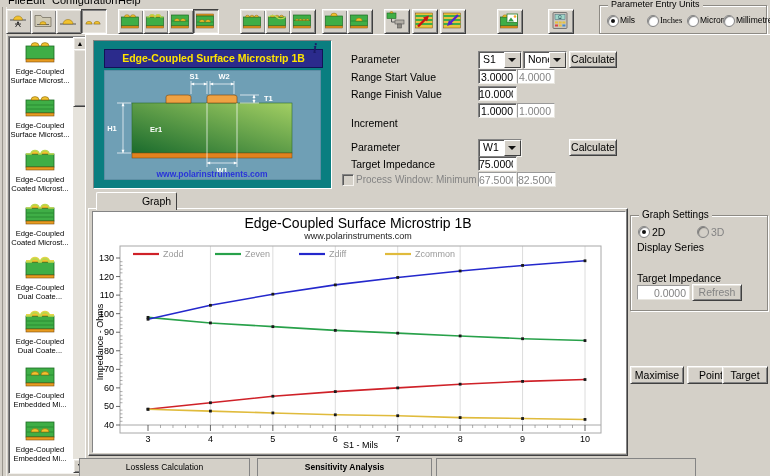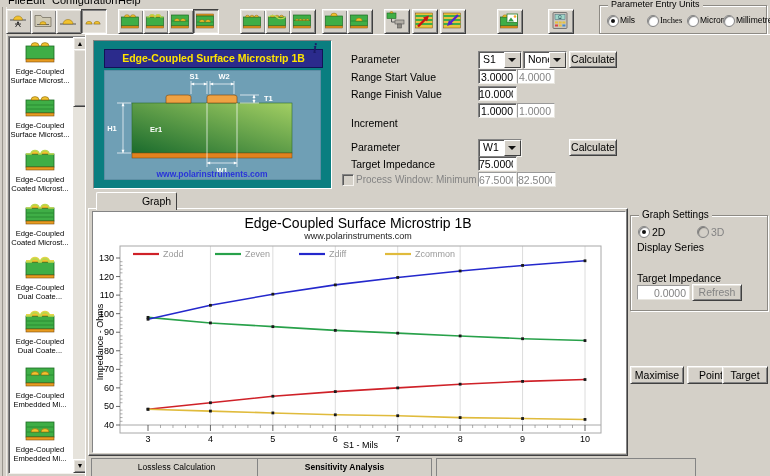--- a/index.html
+++ b/index.html
@@ -574,18 +574,18 @@
   <div class="pushbtn btn3d" style="left:692px;top:284px;width:48px;height:15px;line-height:15px;color:#848484;">
     <span>Refresh</span>
   </div>
 
 
   <div class="pushbtn btn3d" style="left:630px;top:366px;width:52px;height:16px;line-height:16px;">Maximise</div>
   <div class="pushbtn btn3d" style="left:687px;top:366px;width:46px;height:16px;line-height:16px;">Point</div>
   <div class="pushbtn btn3d" style="left:722px;top:366px;width:44px;height:16px;line-height:16px;">Target</div>
 
   <div id="bottomTabs">
-      <div class="btab" style="left: 91px; width: 169px;">Lossless Calculation</div>
+      <div class="btab" style="left: 79px; width: 169px;">Lossless Calculation</div>
       <div class="btab" style="left: 257px; width: 173px; font-weight: bold;">Sensitivity Analysis</div>
     </div>
   <div class="btab" style="left:436px;width:258px;"></div>
 
 </div>
 
 </body></html>

